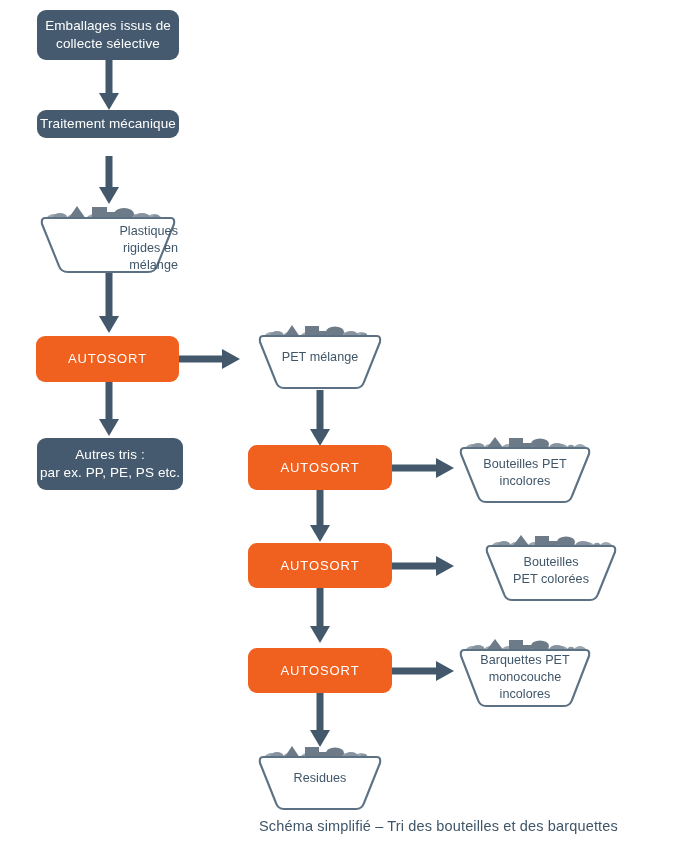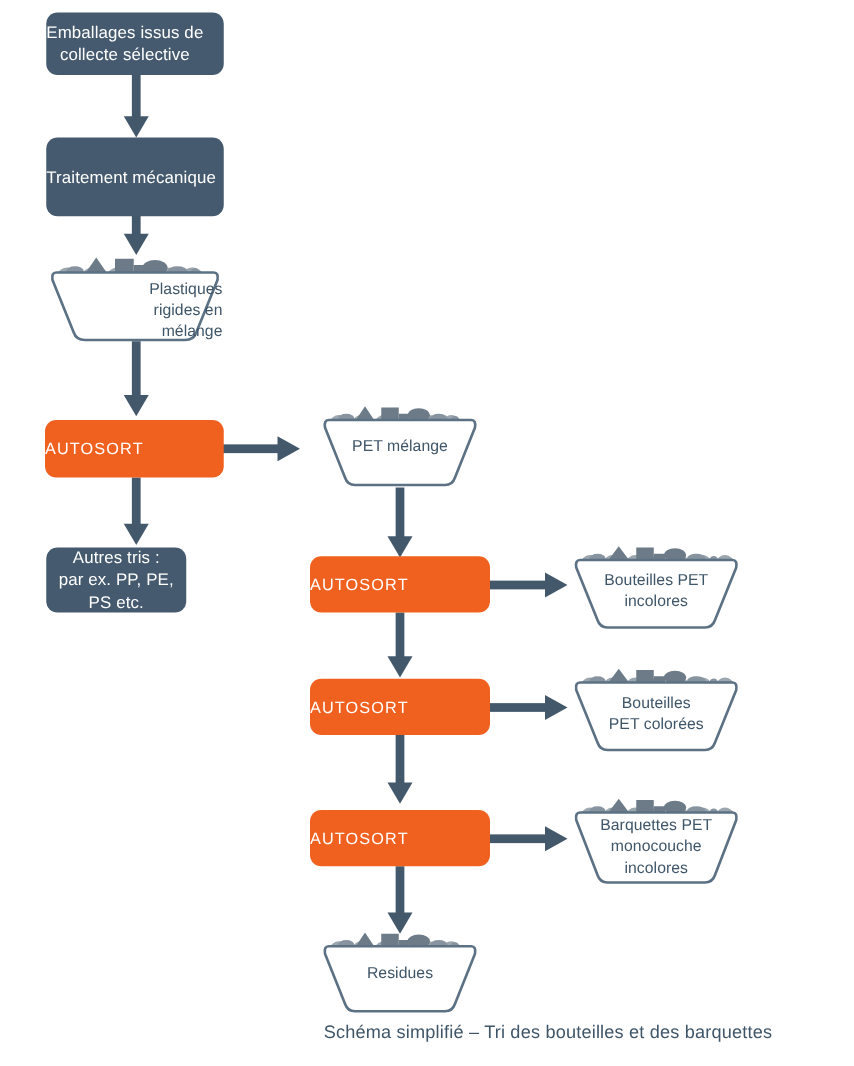--- a/index.html
+++ b/index.html
@@ -21,20 +21,21 @@
     width: 683px;
     height: 853px;
   }
 
   
   .node {
     position: absolute;
     box-sizing: border-box;
     display: flex;
     align-items: center;
+    justify-content: center;
     text-align: center;
     border-radius: 9px;
     color: #ffffff;
     line-height: 1.32;
     white-space: pre-line;
     letter-spacing: 0.1px;
   }
   .node.slate {
     background: #455A6E;
     font-size: 13.5px;
@@ -171,21 +172,21 @@
       <rect x="6.5" y="0" width="7" height="39" fill="#44586B"></rect>
       <polygon points="0,37 20,37 10,54" fill="#44586B"></polygon>
     </svg>
   </div>
 
   <div class="node slate" style="left:37px; top:10px; width:142px; height:50px;">
     <span>Emballages issus de
 collecte sélective</span>
   </div>
 
-  <div class="node slate" style="left:37px; top:110px; width:142px; height:63px;">
+  <div class="node slate" style="left:37px; top:110px; width:142px; height:28px;">
     <span>Traitement mécanique</span>
   </div>
 
   <div class="bale" style="left:38px; top:203px; width:140px; height:72px;">
     <svg class="bale-svg" viewBox="0 0 140 72" preserveAspectRatio="none">
       <g>
         <path d="M6,18 q4,-7 10,-7 q6,0 10,7 q4,-7 10,-7 q6,0 10,7 q4,-7 10,-7 q6,0 10,7 q4,-7 10,-7 q6,0 10,7 q4,-7 10,-7 q6,0 10,7 q4,-7 10,-7 q6,0 10,7 z" fill="#9BA6AE"></path>
         <polygon points="30,16 39,3 48,16" fill="#6C7B87"></polygon>
         <rect x="54" y="4" width="15" height="12" fill="#6C7B87"></rect>
         <rect x="69" y="9" width="9" height="7" fill="#6C7B87"></rect>
@@ -198,21 +199,21 @@
     </svg>
     <div class="bale-label" style="top:20px;text-align:right;">Plastiques
 rigides en
 mélange</div>
   </div>
 
   <div class="node orange" style="left:36px; top:336px; width:143px; height:46px;">
     <span>AUTOSORT</span>
   </div>
 
-  <div class="node slate" style="left:37px; top:438px; width:112px; height:52px;">
+  <div class="node slate" style="left:37px; top:438px; width:146px; height:52px;">
     <span>Autres tris :
 par ex. PP, PE, PS etc.</span>
   </div>
 
   <div class="bale" style="left:257px; top:322px; width:126px; height:68px;">
     <svg class="bale-svg" viewBox="0 0 126 68" preserveAspectRatio="none">
       <g>
         <path d="M5,17 q4,-7 9,-7 q5,0 9,7 q4,-7 9,-7 q5,0 9,7 q4,-7 9,-7 q5,0 9,7 q4,-7 9,-7 q5,0 9,7 q4,-7 9,-7 q5,0 9,7 q4,-7 9,-7 q5,0 9,7 z" fill="#9BA6AE"></path>
         <polygon points="27,15 35,3 43,15" fill="#6C7B87"></polygon>
         <rect x="48" y="4" width="14" height="11" fill="#6C7B87"></rect>
@@ -246,21 +247,21 @@
       <path d="M6,14 Q2,14 3,20 L20,62 Q22,68 28,68 L106,68 Q112,68 114,62 L131,20 Q132,14 128,14 Z" fill="#FFFFFF" stroke="#5C7184" stroke-width="2.1" stroke-linejoin="round"></path>
     </svg>
     <div class="bale-label" style="top:22px;">Bouteilles PET
 incolores</div>
   </div>
 
   <div class="node orange" style="left:248px; top:543px; width:144px; height:45px;">
     <span>AUTOSORT</span>
   </div>
 
-  <div class="bale" style="left:458px; top:532px; width:134px; height:70px;">
+  <div class="bale" style="left:484px; top:532px; width:134px; height:70px;">
     <svg class="bale-svg" viewBox="0 0 134 70" preserveAspectRatio="none">
       <g>
         <path d="M5,17 q4,-7 9,-7 q5,0 9,7 q4,-7 9,-7 q5,0 9,7 q4,-7 9,-7 q5,0 9,7 q4,-7 9,-7 q5,0 9,7 q4,-7 9,-7 q5,0 9,7 q4,-7 9,-7 q5,0 9,7 q4,-7 9,-7 q5,0 9,7 z" fill="#9BA6AE"></path>
         <polygon points="28,15 37,3 46,15" fill="#6C7B87"></polygon>
         <rect x="51" y="4" width="14" height="11" fill="#6C7B87"></rect>
         <rect x="65" y="9" width="9" height="6" fill="#6C7B87"></rect>
         <ellipse cx="82" cy="10" rx="9" ry="5.5" fill="#6C7B87"></ellipse>
         <ellipse cx="20" cy="13" rx="6.5" ry="4" fill="#8794A0"></ellipse>
         <ellipse cx="99" cy="13" rx="7.5" ry="4" fill="#8794A0"></ellipse>
         <circle cx="113" cy="14" r="3.3" fill="#8794A0"></circle>

